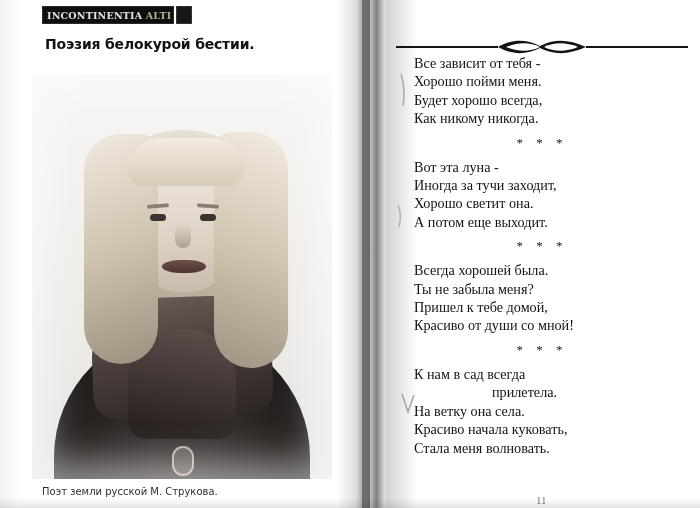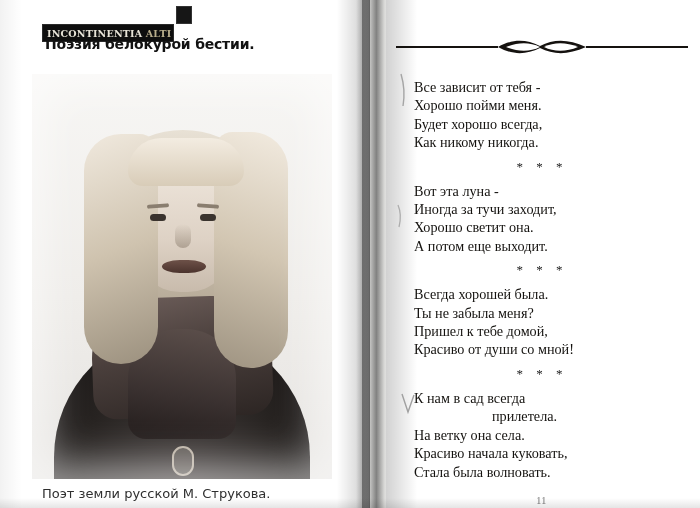--- a/index.html
+++ b/index.html
@@ -36,21 +36,20 @@
   
   .banner {
     position: absolute;
     left: 42px; top: 6px;
     width: 132px; height: 18px;
     background: #0e0e0e;
     border: 1px solid #2a2a2a;
     display: flex;
     align-items: center;
     overflow: hidden;
-    margin-top: 18px;
   }
   .banner-text {
     color: #e8e4d8;
     font-family: "DejaVu Serif", serif;
     font-size: 9.5px;
     font-weight: bold;
     letter-spacing: 0.2px;
     padding-left: 4px;
     white-space: nowrap;
   }
@@ -157,21 +156,21 @@
   }
   .p-vignette {
     position:absolute; inset:0;
     box-shadow: inset 0 0 40px 14px rgba(255,255,255,0.55);
   }
 
   .photo-caption {
     position: absolute;
     left: 42px; top: 486px;
     font-family: "DejaVu Sans", sans-serif;
-    font-size: 13px;
+    font-size: 10px;
     color: #2f2f2f;
   }
 
   
   .gutter {
     position: absolute;
     left: 362px; top: 0;
     width: 30px; height: 508px;
     background: linear-gradient(90deg,
       rgba(0,0,0,0.38) 0%,
@@ -189,21 +188,21 @@
     background: #ffffff;
     background-image: linear-gradient(90deg, rgba(0,0,0,0.18) 0%, rgba(0,0,0,0.0) 10%);
   }
   .ornament {
     position: absolute;
     left: 8px; top: 36px;
     width: 296px; height: 22px;
   }
   .poem-box {
     position: absolute;
-    left: 28px; top: 78px;
+    left: 28px; top: 54px;
     width: 266px;
   }
   .poem {
     font-family: "Liberation Serif", serif;
     font-size: 14.2px;
     line-height: 18.4px;
     color: #14120f;
   }
   .poem .line { white-space: pre; }
   .poem .line.indent { padding-left: 78px; }
@@ -331,21 +330,21 @@
         <div class="line">Красиво от души со мной!</div>
       </div>
 
       <div class="stars">* * *</div>
 
       <div class="poem stanza">
         <div class="line">К нам в сад всегда</div>
         <div class="line indent">прилетела.</div>
         <div class="line">На ветку она села.</div>
         <div class="line">Красиво начала куковать,</div>
-        <div class="line">Стала была волновать.</div>
+        <div class="line">Стала меня волновать.</div>
       </div>
 
     </div>
 
     <div class="page-number">11</div>
   </div>
 
   <div class="edge-shadow-bottom"></div>
 </div>
 

